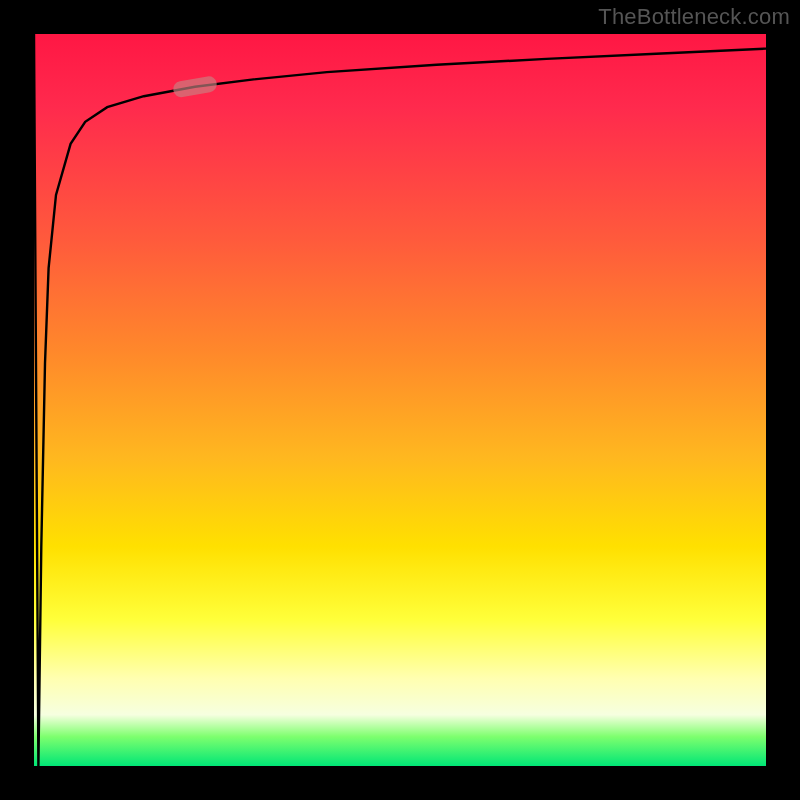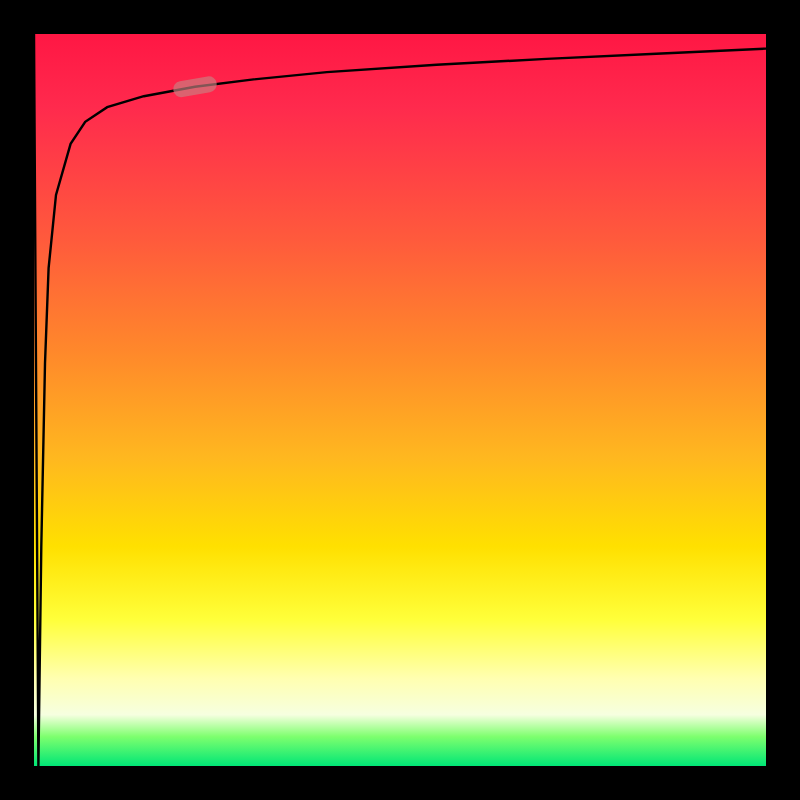--- a/index.html
+++ b/index.html
@@ -93,13 +93,14 @@
              L 402.6 30.7
              L 512.4 24.9
              L 622.2 19.8
              L 732 14.6"></path>
 
     <g transform="translate(161 52.7) rotate(-10)">
       <rect class="highlight-marker" x="-22" y="-8" width="44" height="16" rx="8" ry="8"></rect>
     </g>
   </svg>
 
+  <div class="attribution">TheBottleneck.com</div>
 </div>
 
 </body></html>

